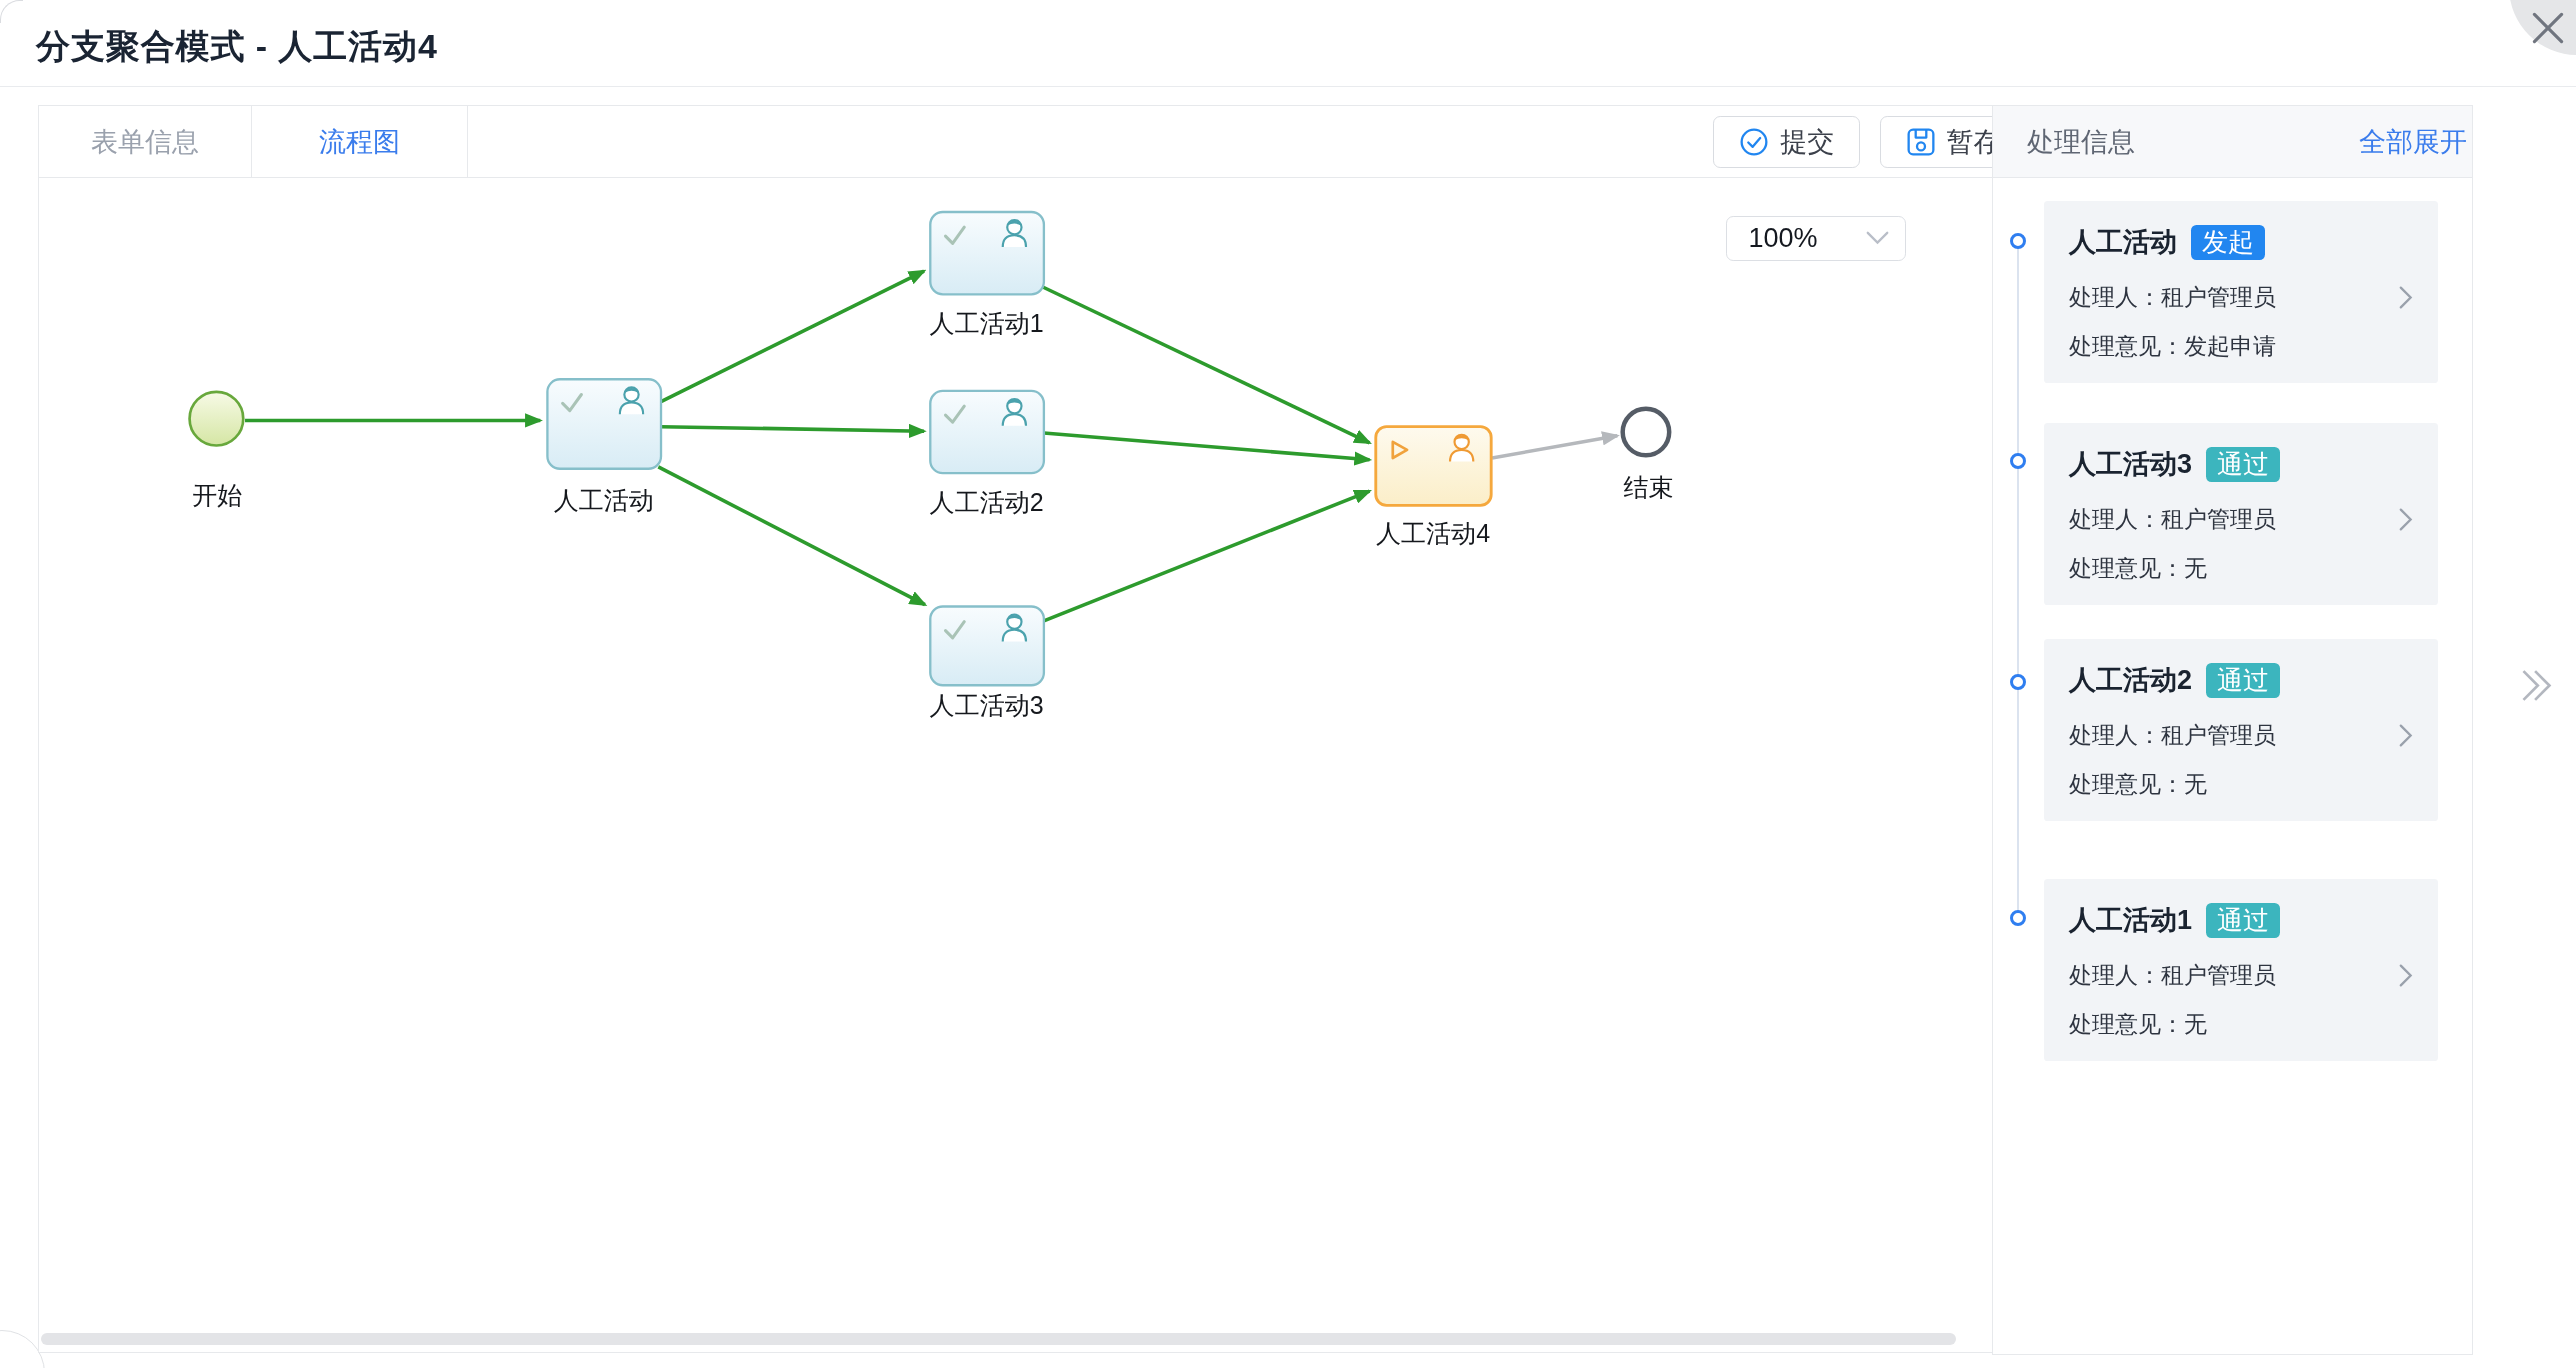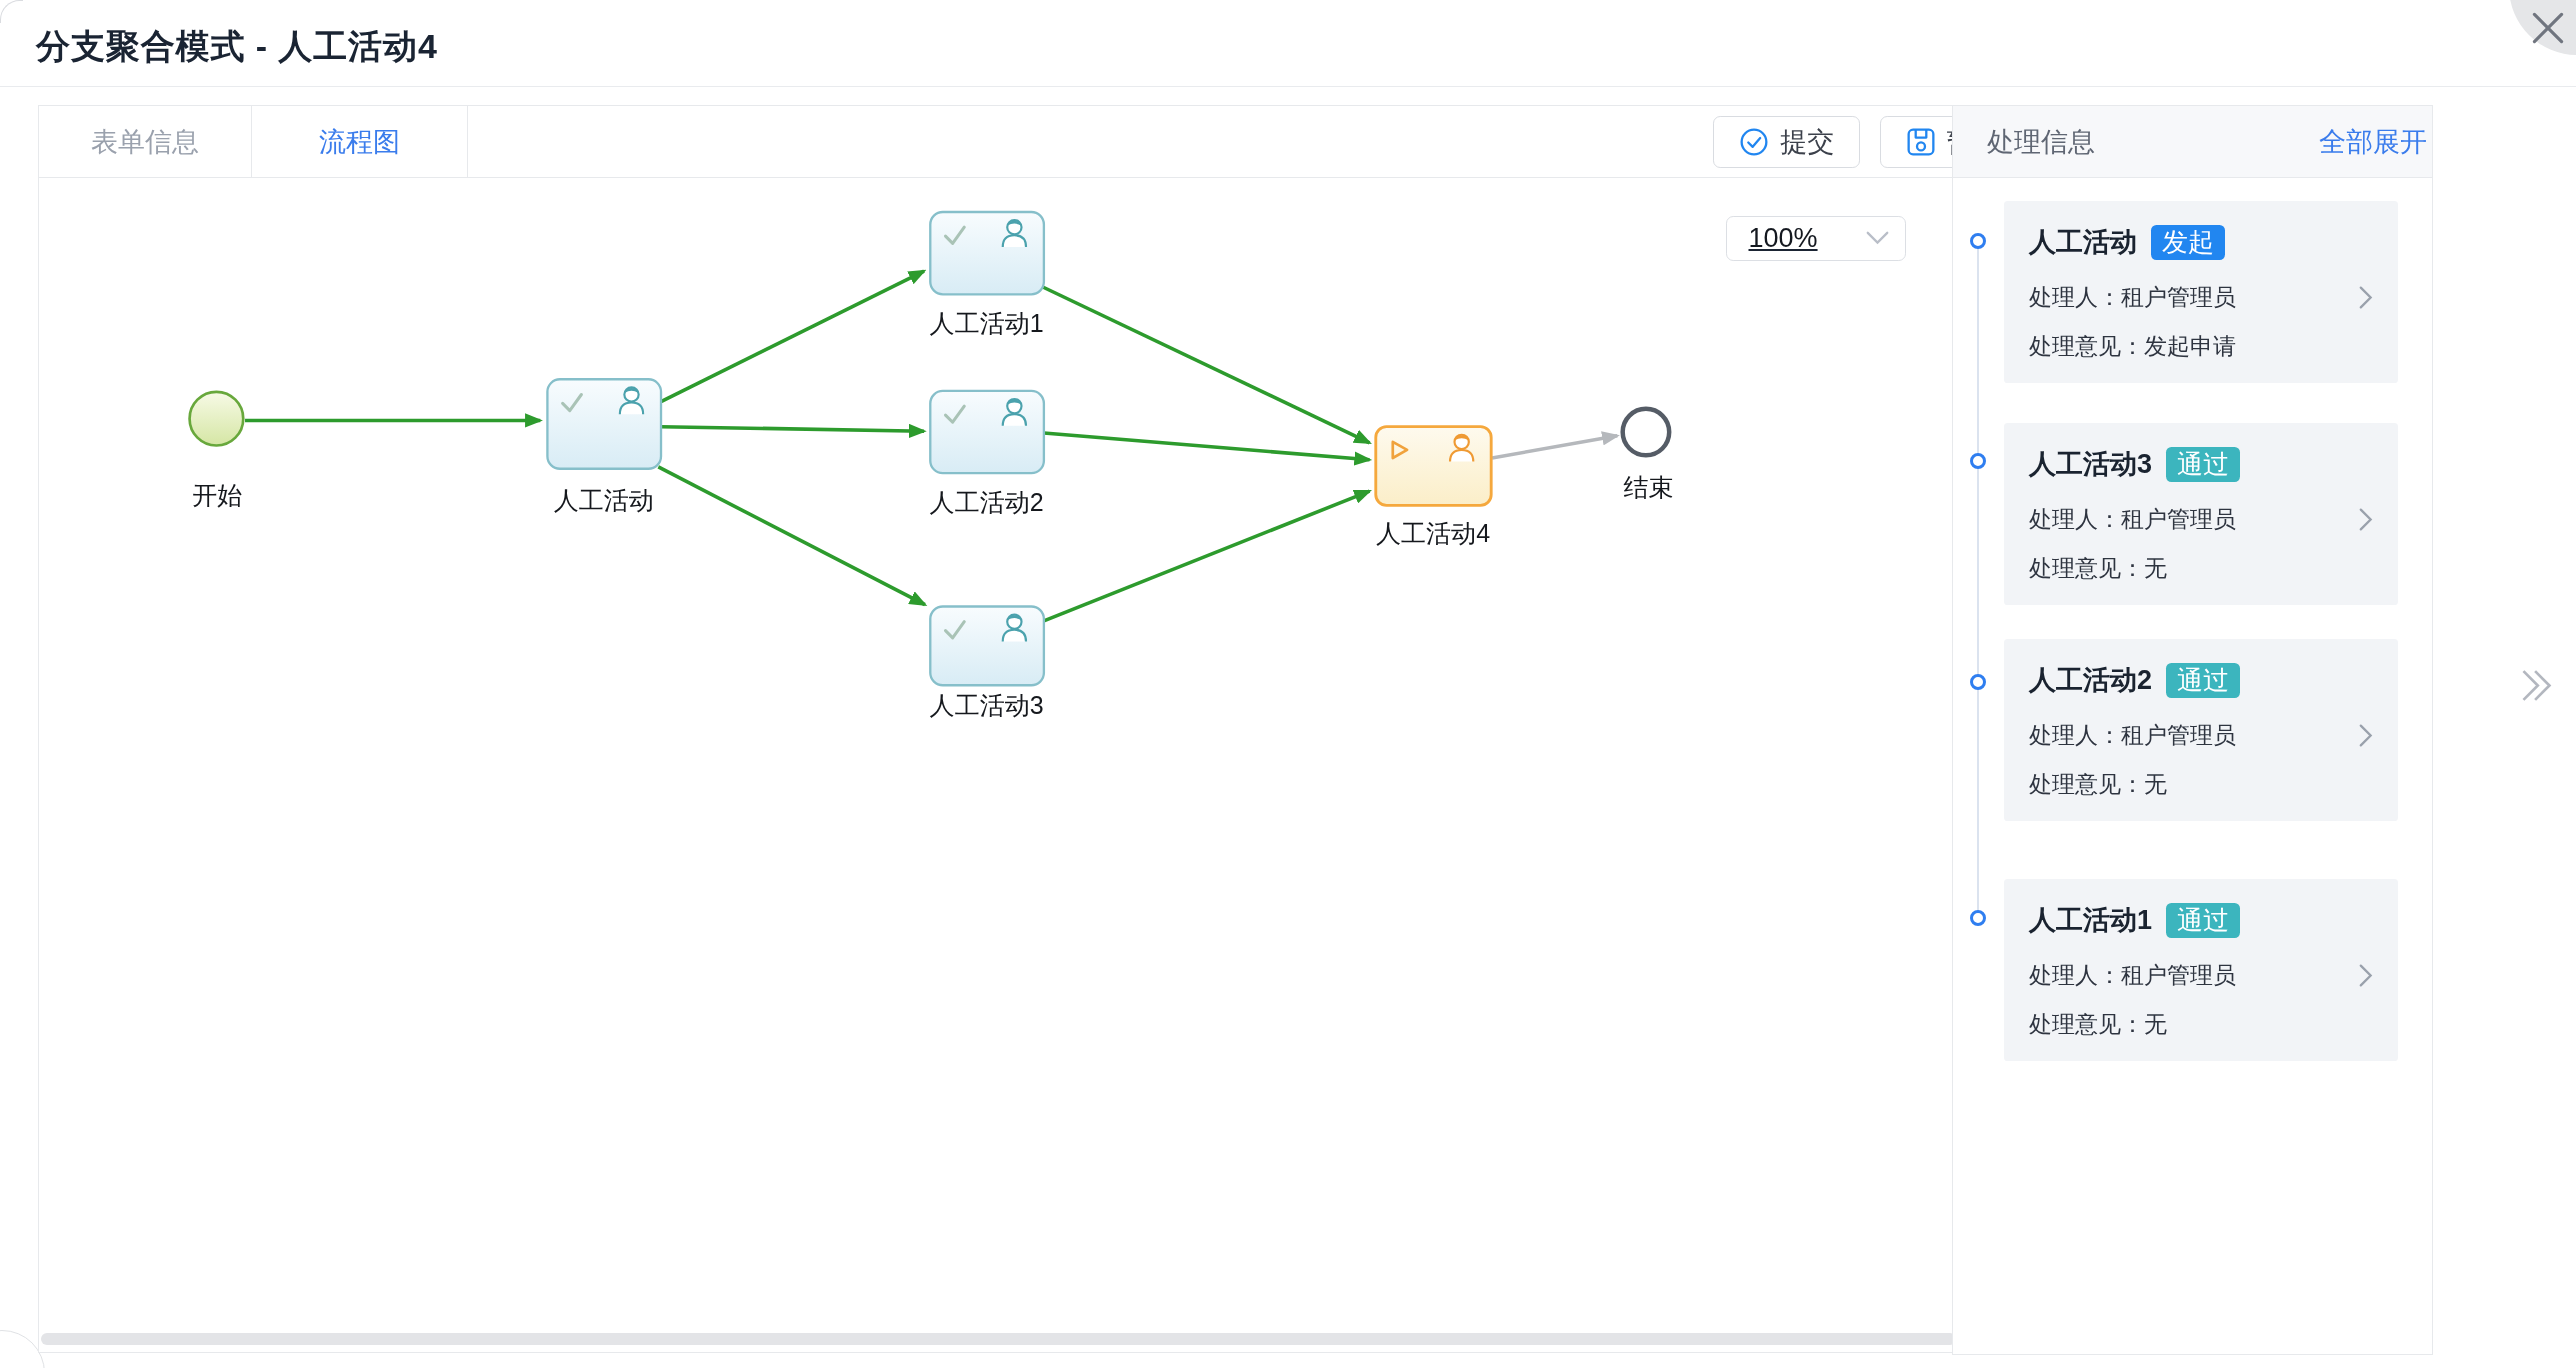--- a/index.html
+++ b/index.html
@@ -33,31 +33,31 @@
   .btn { height:52px; padding:0 25px; border:1.8px solid #d9dce1; border-radius:7.2px; background:#fff;
          display:flex; align-items:center; gap:10.7px; font-size:27px; color:#3c414b; cursor:pointer; }
   .btn svg { display:block; }
 
   .canvas { position:relative; width:2008px; height:1171px; background:#fff; overflow:hidden; }
   .diagram { position:absolute; left:0; top:0; }
   .node-label { font-size:28px; fill:#15181d; }
 
   .zoom-select { position:absolute; left:1687px; top:38px; width:180px; height:45px;
                  border:1.8px solid #dcdfe4; border-radius:7.2px; background:#fff;
-                 display:flex; align-items:center; cursor:pointer;text-decoration:underline; }
+                 display:flex; align-items:center; cursor:pointer; }
   .zoom-select .val { font-size:27px; color:#14181f; margin-left:21.5px; }
   .zoom-select .chev { margin-left:auto; margin-right:16px; }
 
   .vscroll { position:absolute; left:1956px; top:7.2px; width:11.6px; height:1141px;
              background:#e3e4e7; border-radius:6.3px; }
   .hscroll { position:absolute; left:1.8px; top:1155px; width:1915px; height:11.6px;
              background:#e3e4e7; border-radius:6.3px; }
 
   
-  .panel { position:absolute; left:1952px; top:105px; width:481px; height:1250px;
+  .panel { position:absolute; left:1992px; top:105px; width:481px; height:1250px;
            border:1.8px solid #e7e9ec; background:#fff; }
   .panel-header { height:72px; background:#f7f8fa; border-bottom:1.8px solid #e7e9ec;
                   display:flex; align-items:center; }
   .panel-header .ph-title { font-size:27px; color:#5f6673; margin-left:34px; }
   .panel-header .expand { margin-left:auto; margin-right:5px; font-size:27px; color:#3a7cec; cursor:pointer; }
   .panel-body { position:relative; height:1173px; background:#fff; }
 
   .tl-line { position:absolute; left:24px; top:64px; width:1.8px; height:676px; background:#dbe3ef; }
   .tl-dot { position:absolute; left:17px; width:16px; height:16px; border-radius:50%;
             background:#fff; border:3.6px solid #2f7ef0; }

